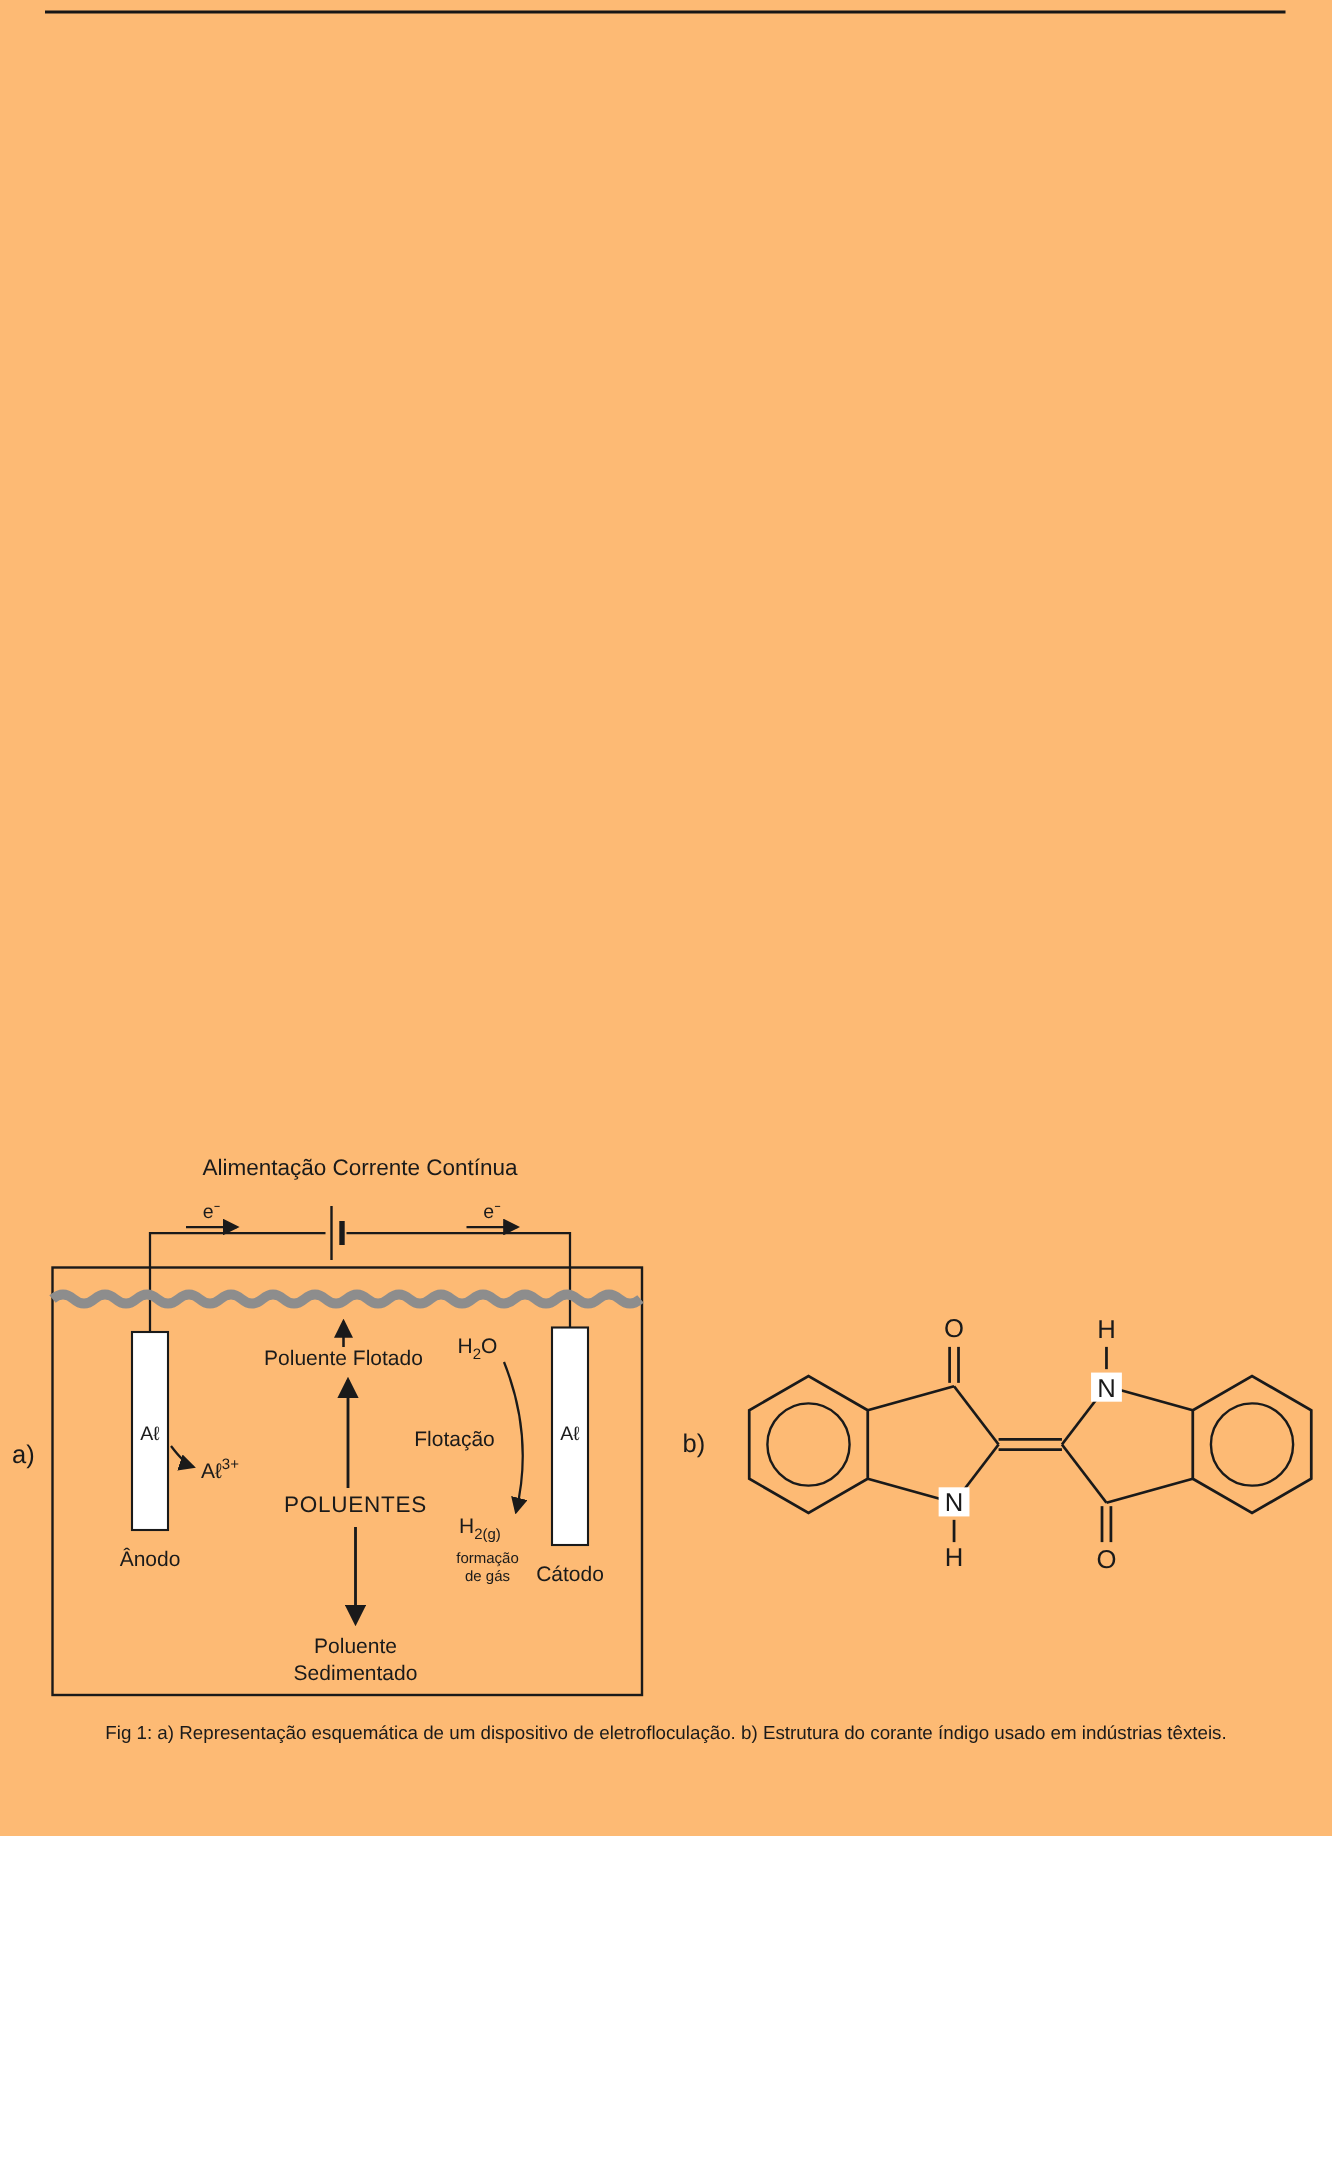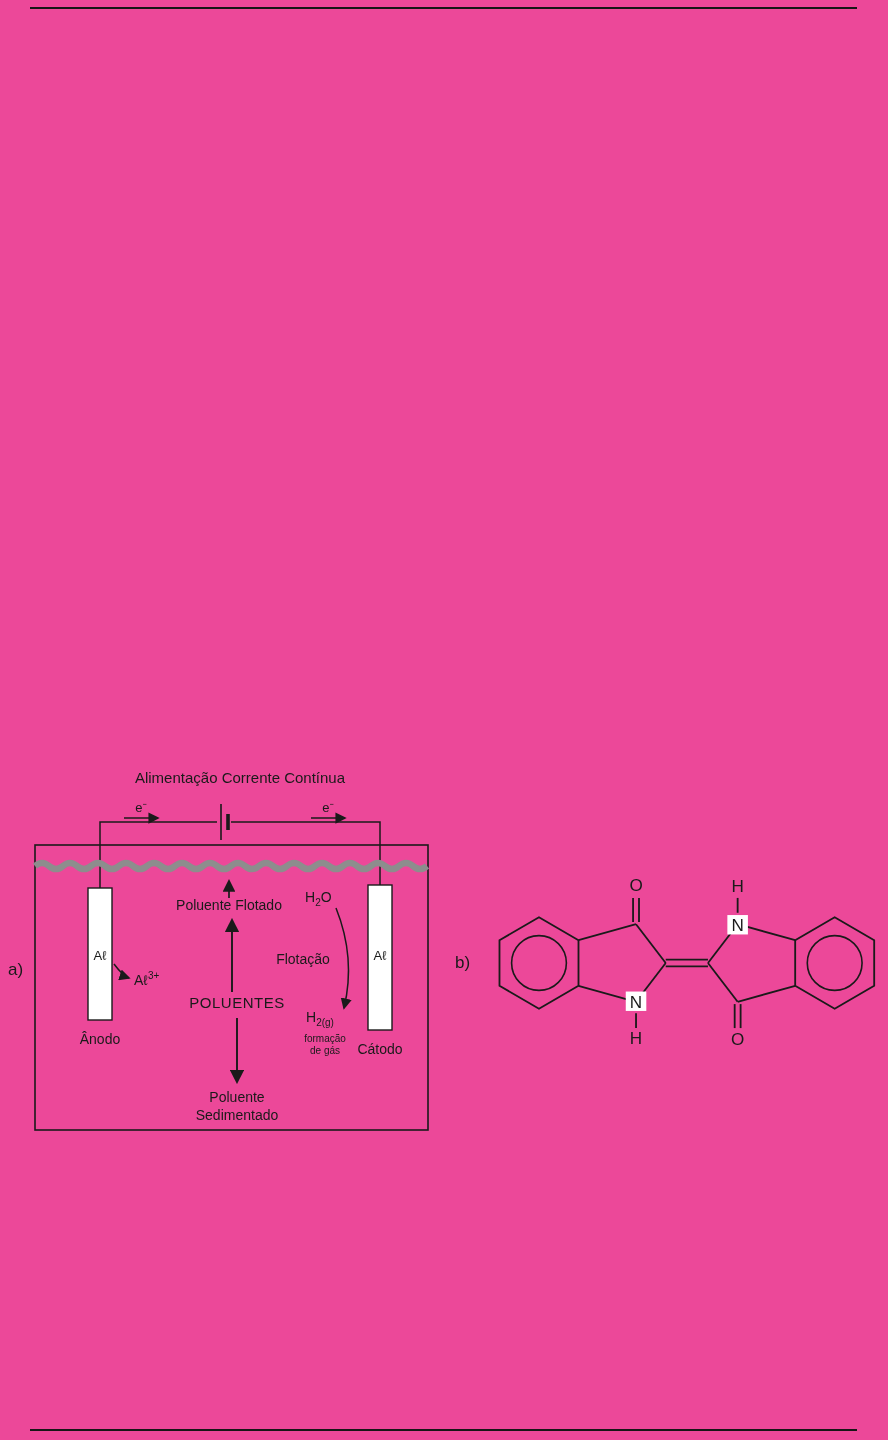--- a/index.html
+++ b/index.html
@@ -1,20 +1,20 @@
 <!DOCTYPE html>
 <html><head>
 <meta charset="utf-8">
 <style>
   html,body { margin:0; padding:0; background:#ffffff; }
   .page {
     position:relative;
     width:888px;
-    height:1440px;
-    background:#ec4899;
+    height:1224px;
+    background:#fdba74;
     margin:0 auto;
     overflow:hidden;
     font-family:"Liberation Sans", sans-serif;
     color:#1a1a1a;
   }
   .rule {
     position:absolute;
     left:30px;
     right:31px;
     height:2px;
@@ -159,16 +159,17 @@
     <text x="271" y="192" text-anchor="middle" font-size="15">O</text>
 
     <g>
       <polygon class="ln" stroke-width="1.6" points="321.4,140 356,160 390.6,140 390.6,100 356,80 321.4,100"></polygon>
       <circle class="ln" cx="356" cy="120" r="24" stroke-width="1.4"></circle>
     </g>
   </svg>
 
   <div class="panel-label-b">b)</div>
 
+  <div class="caption">Fig 1: a) Representação esquemática de um dispositivo de eletrofloculação. b) Estrutura do corante índigo usado em indústrias têxteis.</div>
 
   <div class="rule bottom"></div>
 
 </div>
 
 </body></html>

